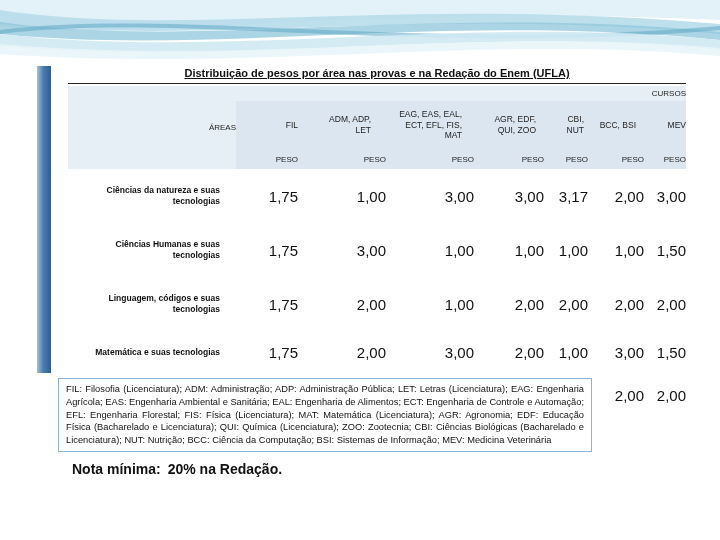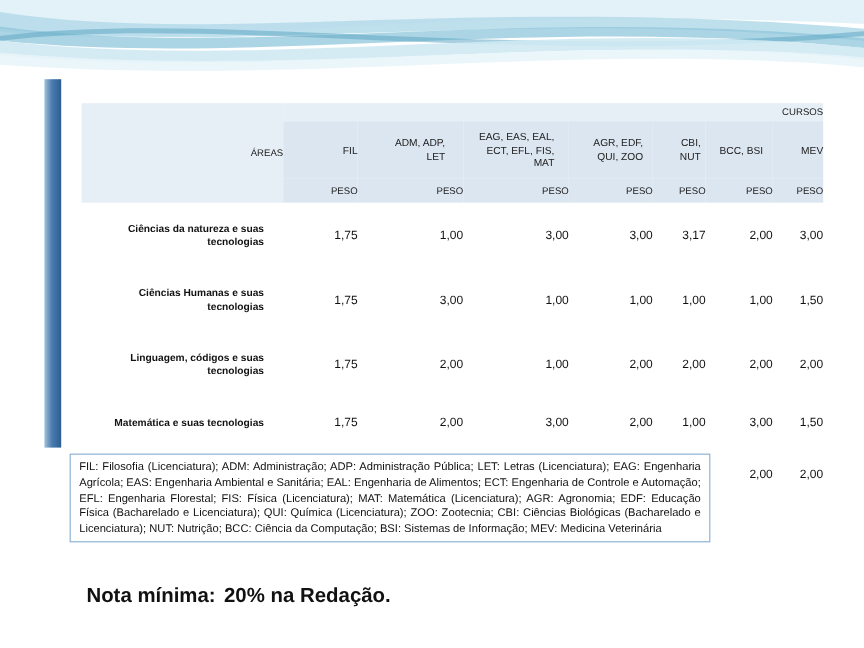--- a/index.html
+++ b/index.html
@@ -23,46 +23,47 @@
   .cursos-row th { height:15px; background:#e6eef6; font-size:8px; font-weight:normal; color:#222; }
   .groups-row th { height:48px; background:#dce6f1; font-size:8.5px; font-weight:normal; color:#222; line-height:1.25; }
   .peso-row th { height:20px; background:#dce6f1; font-size:8px; font-weight:normal; color:#222;margin-top:22px; }
   .areas-cell { background:#dce6f1; font-size:8.5px; font-weight:normal; color:#222; }
 
   .g2 { padding:0 15px; } .g3 { padding:0 12px; } .g4 { padding:0 8px; }
   .g5 { padding:0 4px; } .g6 { padding:0 8px; }
 
   tbody tr { height:42px; background:#ffffff; }
   tbody tr.last { height:36px; }
-  tbody td { font-size:10px; color:#111; }
+  tbody td { font-size:15px; color:#111; }
   td.rowlabel { font-weight:bold; font-size:8.5px; padding:16px 16px; line-height:1.3; }
 
   .legend { position:absolute; left:58px; top:378px; width:534px;
     border:1px solid #8fb3d6; padding:4px 7px; font-size:9.3px; line-height:1.38;
     text-align:justify; color:#111; background:#ffffff; }
 
-  .nota { position:absolute; left:72px; top:487px; font-size:17px; font-weight:bold; color:#111; }
+  .nota { position:absolute; left:72px; top:461px; font-size:14px; font-weight:bold; color:#111; }
   .nota .value { margin-left:7px; }
 </style>
 </head>
 <body>
 
 <div class="slide">
 
   <svg class="waves" viewBox="0 0 720 64" preserveAspectRatio="none" aria-hidden="true">
     <path d="M0,26 C160,44 330,2 720,20 L720,0 L0,0 Z" fill="#e3f2f8"></path>
     <path d="M0,10 C180,38 400,-4 720,24 L720,34 C430,6 210,46 0,24 Z" fill="#b7dcea" opacity="0.9"></path>
     <path d="M0,22 C200,50 430,4 720,32 L720,40 C440,12 220,56 0,34 Z" fill="#8fc6db" opacity="0.75"></path>
     <path d="M0,30 C180,8 420,52 720,26 L720,30 C420,56 180,12 0,34 Z" fill="#5fa8c4" opacity="0.55"></path>
     <path d="M0,34 C230,60 460,14 720,40 L720,50 C470,24 240,68 0,46 Z" fill="#cfe9f3" opacity="0.9"></path>
     <path d="M0,44 C250,66 480,26 720,48 L720,56 C480,34 260,72 0,54 Z" fill="#e8f5fa" opacity="0.9"></path>
   </svg>
 
   <div class="accent-bar"></div>
 
+  <div class="title">Distribuição de pesos por área nas provas e na Redação do Enem (UFLA)</div>
 
   <table class="weights">
     <colgroup>
       <col style="width:168px">
         <col style="width:62px">
         <col style="width:88px">
       <col style="width:88px">
         <col style="width:70px">
         <col style="width:44px">
       <col style="width:56px">

